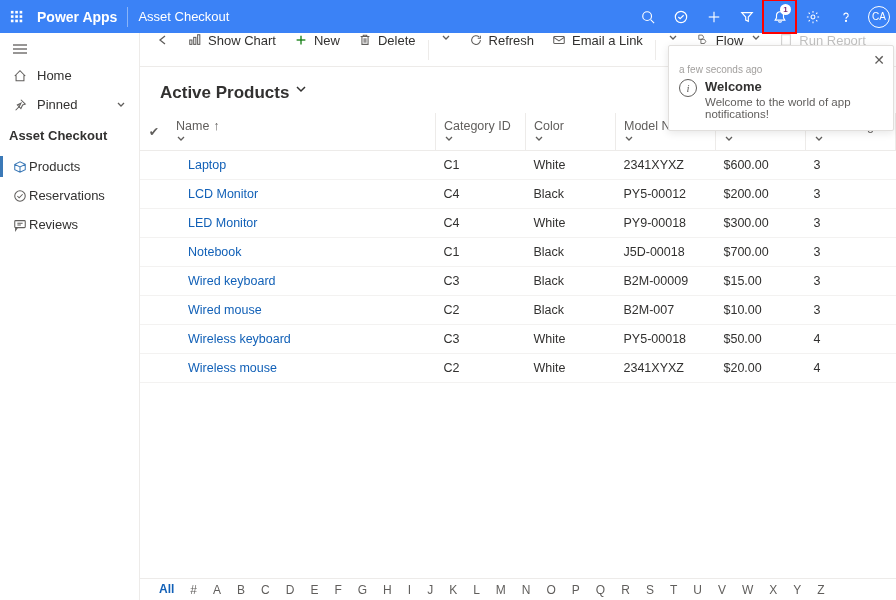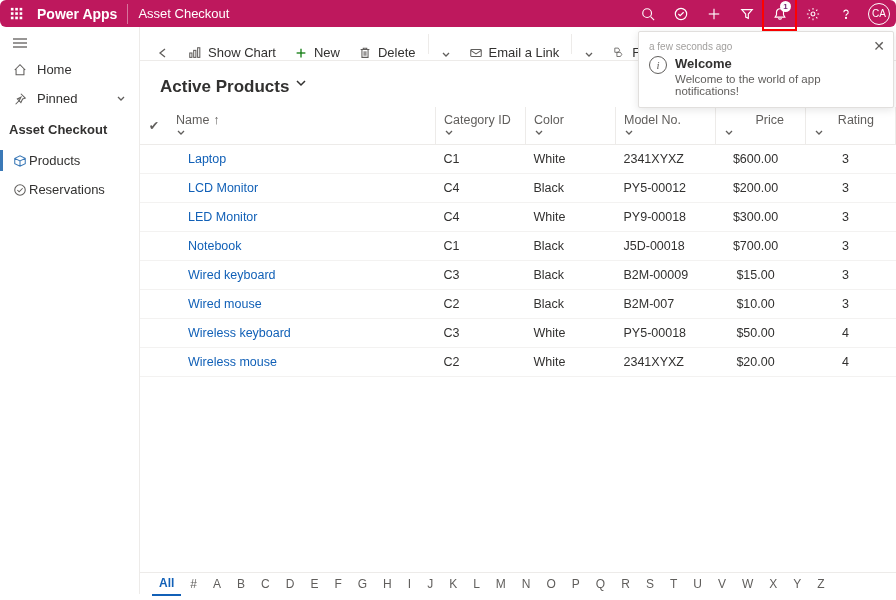--- a/index.html
+++ b/index.html
@@ -1,17 +1,17 @@
 <!DOCTYPE html>
 <html><head>
 <meta charset="utf-8">
 <style>
   * { box-sizing: border-box; margin: 0; padding: 0; }
   body { font-family: "Segoe UI", sans-serif; font-size: 13px; color: #323130; width: 896px; height: 600px; overflow: hidden; background: #fff; }
-  .top-bar { height: 27px; background: #be185d; display: flex; align-items: center; color: #fff; border-radius: 6px; }
+  .top-bar { height: 33px; background: #3b82f6; display: flex; align-items: center; color: #fff; }
   .waffle { width: 33px; height: 33px; display:flex; align-items:center; justify-content:center; }
   .app-title { font-weight:600; font-size:14px; padding-left:4px; }
   .divider-v { width:1px; height:20px; background: rgba(255,255,255,0.4); margin:0 10px; }
   .breadcrumb { font-size:13px; }
   .top-right { margin-left:auto; display:flex; align-items:center; }
   .top-icon { width:33px; height:33px; display:flex; align-items:center; justify-content:center; cursor:pointer; position:relative; }
   .bell-wrap { outline: 2px solid #ff0000; outline-offset: -1px; }
   .badge { position:absolute; top:4px; right:5px; background:#fff; color:#742774; border-radius:50%; width:11px; height:11px; font-size:8px; display:flex; align-items:center; justify-content:center; font-weight:600;}
   .avatar { width:22px; height:22px; border:1px solid #fff; border-radius:50%; display:flex; align-items:center; justify-content:center; font-size:10px; margin:0 6px; }
   svg { display:block; }
@@ -19,38 +19,38 @@
   .sidebar { width:140px; border-right:1px solid #edebe9; display:flex; flex-direction:column; padding-top:4px;}
   .hamburger { padding:7px 13px; }
   .side-item { display:flex; align-items:center; padding:7px 13px; cursor:pointer; font-size:13px; color:#323130; gap:10px; position:relative;}
   .chev { margin-left:auto; color:#605e5c; }
   .side-section { font-size:13px; font-weight:600; padding:9px 9px 9px 9px; color:#323130;}
   .side-subitem { display:flex; align-items:center; padding:7px 13px 7px 13px; cursor:pointer; font-size:13px; gap:2px; position:relative;}
   .side-subitem.active { background:#fff; }
   .side-subitem.active::before { content:""; position:absolute; left:0; top:4px; bottom:4px; width:3px; background:#3B79B7; }
   .main { flex:1; display:flex; flex-direction:column; position:relative; }
   .cmdbar { height:34px; border-bottom:1px solid #edebe9; display:flex; align-items:center; padding-left:8px; gap:2px;}
-  .cmd { display:flex; align-items:flex-end; padding:0 8px; height:100%; cursor:pointer; font-size:13px; color:#323130; gap:6px;}
+  .cmd { display:flex; align-items:flex-start; padding:0 8px; height:100%; cursor:pointer; font-size:13px; color:#323130; gap:6px;}
   .cmd .sub-chev { margin-left:2px; color:#605e5c; }
   .cmd-sep { width:1px; height:20px; background:#edebe9; margin:0 2px;}
   .view-title { padding:16px 0 10px 20px; font-size:17px; font-weight:600; display:flex; align-items:flex-start; gap:6px;}
   .grid { flex:1; overflow:auto; }
   table { width:100%; border-collapse:collapse; font-size:12.5px; }
   thead th { text-align:left; font-weight:400; color:#605e5c; border-bottom:1px solid #edebe9; border-right:1px solid #edebe9; padding:6px 8px; height:26px; position:relative;}
   thead th:first-child { width:28px; border-right:none;}
   tbody td { border-bottom:1px solid #f3f2f1; padding:7px 8px; height:28px; }
   tbody td.link { color:#1160B7; cursor:pointer; padding-left:20px;}
-  tbody td.num { text-align:center; padding-right:18px;}
+  tbody td.num { text-align:left; padding-right:18px;}
   thead th.num-h { text-align:right; padding-right:18px;}
   .th-chev { color:#605e5c; margin-left:3px; vertical-align:middle;}
   .sort-arrow { margin-left:4px; }
   .alpha-bar { height:22px; border-top:1px solid #edebe9; display:flex; align-items:center; padding:0 12px; gap:2px; font-size:12px; color:#605e5c;}
   .alpha-item { padding:4px 7px; cursor:pointer; }
   .alpha-item.active { color:#1160B7; border-bottom:2px solid #1160B7; font-weight:600;}
-  .notif { position:absolute; top:4px; right:2px; width:256px; background:#fff; border:1px solid #e1dfdd; border-radius:2px; box-shadow:0 2px 8px rgba(0,0,0,0.1); padding:9px 10px 10px 10px; z-index:10;}
+  .notif { position:absolute; top:12px; right:2px; width:226px; background:#fff; border:1px solid #e1dfdd; border-radius:2px; box-shadow:0 2px 8px rgba(0,0,0,0.1); padding:18px 10px 10px 10px; z-index:10;}
   .notif-time { font-size:10px; color:#a19f9d; margin-bottom:4px;}
   .notif-body { display:flex; gap:8px; }
   .notif-icon { width:18px; height:18px; border:1.5px solid #605e5c; border-radius:50%; display:flex; align-items:center; justify-content:center; font-size:11px; color:#605e5c; font-family:Georgia,serif; font-style:italic; flex-shrink:0;}
   .notif-title { font-size:13px; font-weight:600; color:#323130;}
   .notif-msg { font-size:11.5px; color:#605e5c; margin-top:2px;}
   .notif-close { position:absolute; top:6px; right:8px; cursor:pointer; color:#605e5c; font-size:14px;}
   .ico { width:14px; height:14px; }
 </style>
 </head>
 <body>
@@ -160,20 +160,31 @@
     </div>
     <div class="side-subitem">
       <span>
           <svg class="ico" viewBox="0 0 16 16" fill="none" stroke="#605e5c" stroke-width="1.2">
             <circle cx="8" cy="8" r="6"></circle>
             <path d="M5 8 l2 2 l4 -4"></path>
           </svg>
         </span>
       <span>Reservations</span>
     </div>
+    <div class="side-subitem">
+      <span>
+          <svg class="ico" viewBox="0 0 16 16" fill="none" stroke="#605e5c" stroke-width="1.2">
+            <rect x="2" y="3" width="12" height="8" rx="1"></rect>
+            <path d="M5 11 l-2 3 v-3"></path>
+            <line x1="5" y1="6" x2="11" y2="6"></line>
+            <line x1="5" y1="8" x2="9" y2="8"></line>
+          </svg>
+        </span>
+      <span>Reviews</span>
+    </div>
   </div>
 
   <div class="main">
     <div class="cmdbar">
       <div class="cmd">
           <svg width="14" height="14" fill="none" stroke="#605e5c" stroke-width="1.3">
             <path d="M9 3 L4 7 L9 11"></path>
           </svg>
         </div>
       <div class="cmd">
@@ -196,20 +207,26 @@
             <path d="M3 4 h10 M6 4 V2.5 h4 V4 M4.5 4 v9 h7 v-9 M7 6 v5 M9 6 v5"></path>
           </svg>
         <span>Delete</span>
       </div>
       <div class="cmd-sep"></div>
       <div class="cmd">
           <svg width="10" height="10" fill="none" stroke="#605e5c" stroke-width="1.3">
             <path d="M2 3 l3 3 l3 -3"></path>
           </svg>
         </div>
+      <div class="cmd">
+        <svg class="ico" viewBox="0 0 16 16" fill="none" stroke="#605e5c" stroke-width="1.2">
+            <path d="M13 8 a5 5 0 1 1 -1.5 -3.5 M13 3 v3 h-3"></path>
+          </svg>
+        <span>Refresh</span>
+      </div>
       <div class="cmd">
         <svg class="ico" viewBox="0 0 16 16" fill="none" stroke="#605e5c" stroke-width="1.2">
             <rect x="2" y="4" width="12" height="8" rx="1"></rect>
             <path d="M2 5 L8 9 L14 5"></path>
           </svg>
         <span>Email a Link</span>
       </div>
       <div class="cmd-sep"></div>
       <div class="cmd">
           <svg width="10" height="10" fill="none" stroke="#605e5c" stroke-width="1.3">

